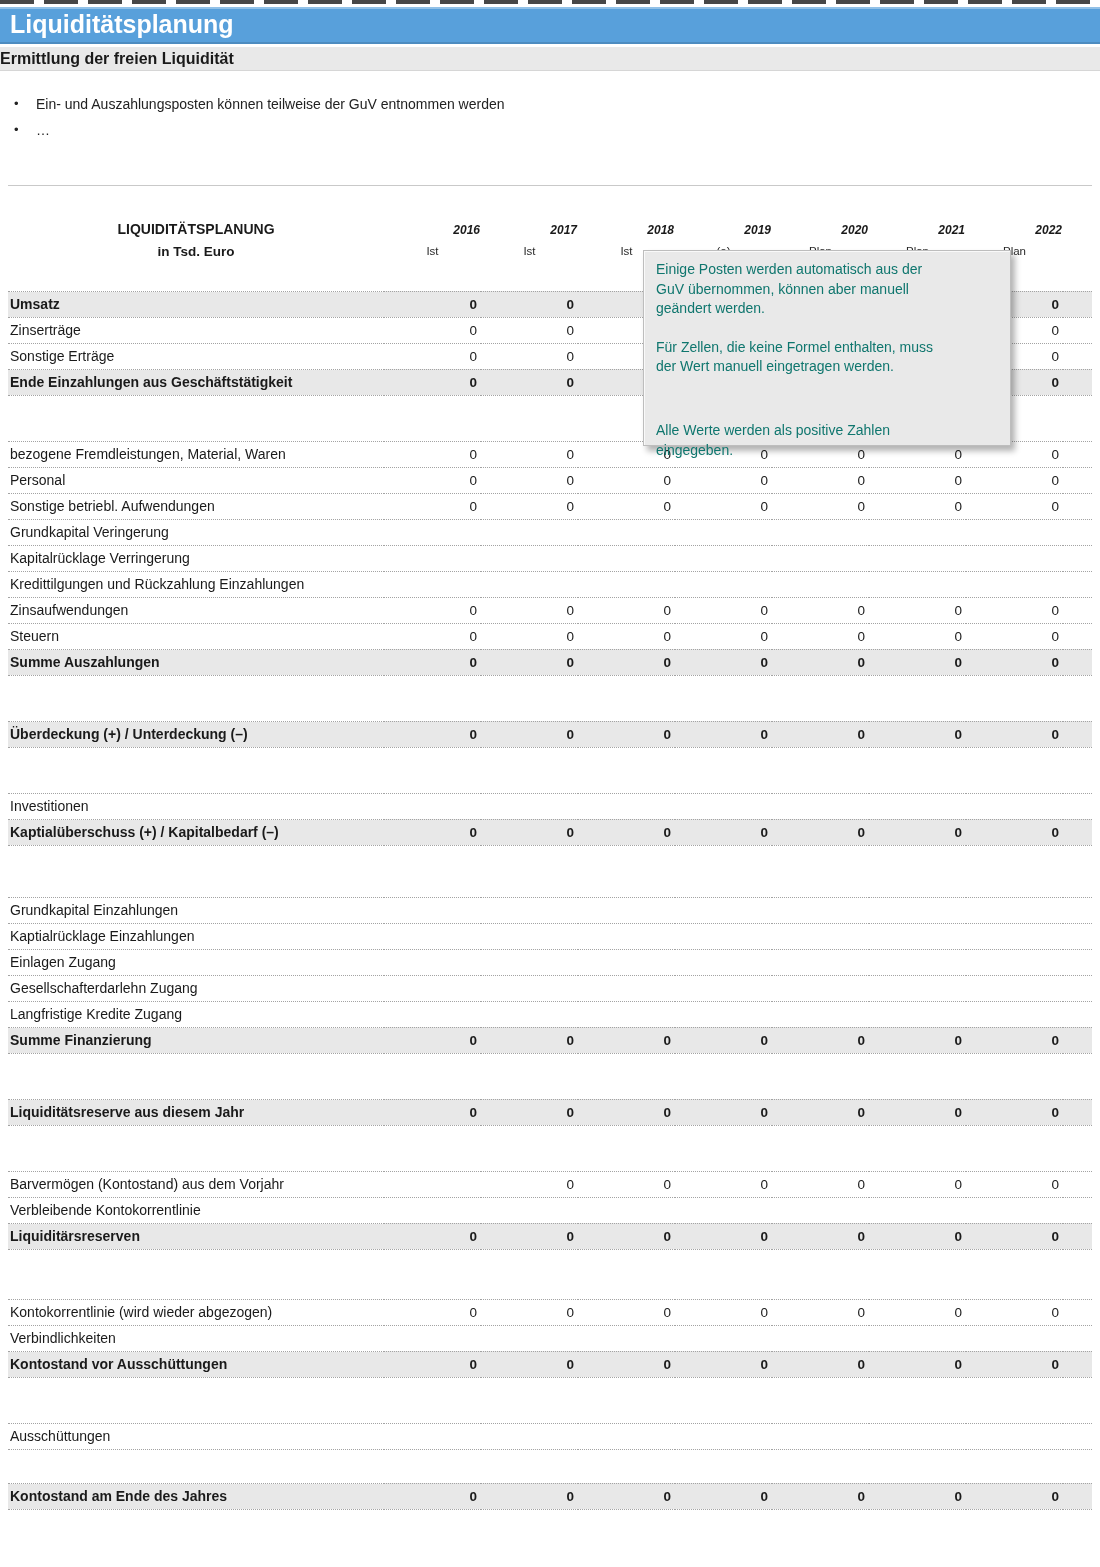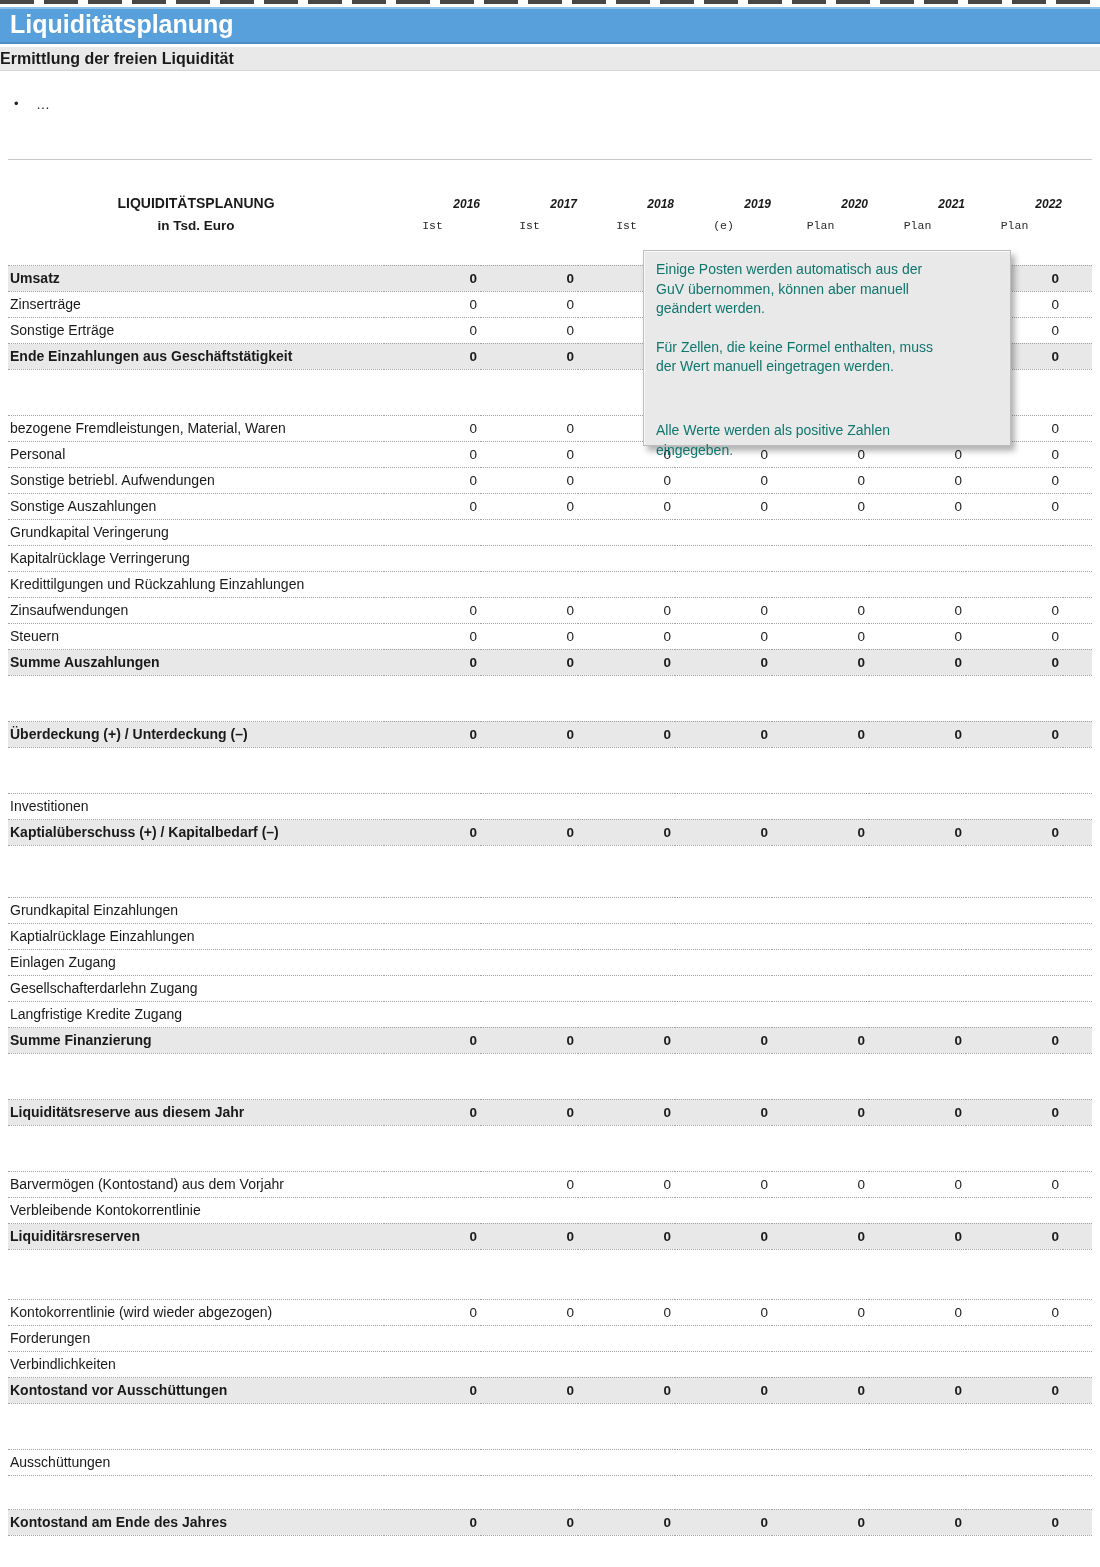--- a/index.html
+++ b/index.html
@@ -49,21 +49,21 @@
   table.liq{
     border-collapse:collapse;table-layout:fixed;width:1084px;
   }
   col.c-lbl{width:376px;}
   col.c-val{width:97px;}
   col.c-fill{width:29px;}
   thead th{font-weight:bold;vertical-align:bottom;}
   thead .h-title{font-size:14px;text-align:center;padding-top:22px;height:52px;}
   thead .h-year{font-size:12px;text-align:right;padding-top:22px;height:52px;font-style:italic;}
   thead .h-sub{font-size:13.5px;text-align:center;height:26px;font-weight:bold;vertical-align:middle;}
-  thead .h-type{font-size:11.5px;text-align:center;height:26px;font-weight:normal;color:#2a2a2a;vertical-align:middle;font-family:Liberation Mono, monospace;}
+  thead .h-type{font-size:11.5px;text-align:center;height:26px;font-weight:normal;color:#2a2a2a;vertical-align:middle;}
   thead tr.headspacer td{height:27px;border:none;}
   tbody tr{height:26px;}
   tbody tr.datarow td{
     border-top:1px dotted var(--dot-line);
     border-bottom:1px dotted var(--dot-line);
   }
   tbody tr.spacer td{border:none;}
   td.lbl{font-size:14px;padding:0 0 0 2px;white-space:nowrap;overflow:hidden;margin-top:12px;}
   td.val{font-size:13.5px;text-align:right;padding:0 4px 0 0;}
   tr.band td{background:var(--band-gray);}
@@ -87,20 +87,21 @@
 
 <div class="title-bar">
   <h1>Liquiditätsplanung</h1>
 </div>
 
 <div class="subtitle-bar">
   <h2>Ermittlung der freien Liquidität</h2>
 </div>
 
 <ul class="bullets">
+  <li>Ein- und Auszahlungsposten können teilweise der GuV entnommen werden</li>
   <li>…</li>
 </ul>
 
 <div class="table-wrap">
   <table class="liq">
     <colgroup>
       <col class="c-lbl">
       <col class="c-val">
         <col class="c-val">
         <col class="c-val">
@@ -212,31 +213,20 @@
           <td class="val">0</td>
           <td class="val">0</td>
           <td class="val">0</td>
           <td class="val">0</td>
           <td class="val">0</td>
           <td class="val">0</td>
           <td class="val">0</td>
           <td class="fill"></td>
         </tr>
         <tr class="datarow">
-          <td class="lbl">Sonstige Auszahlungen</td>
-          <td class="val">0</td>
-          <td class="val">0</td>
-          <td class="val">0</td>
-          <td class="val">0</td>
-          <td class="val">0</td>
-          <td class="val">0</td>
-          <td class="val">0</td>
-          <td class="fill"></td>
-        </tr>
-        <tr class="datarow">
           <td class="lbl">Grundkapital Veringerung</td>
           <td class="val"></td>
           <td class="val"></td>
           <td class="val"></td>
           <td class="val"></td>
           <td class="val"></td>
           <td class="val"></td>
           <td class="val"></td>
           <td class="fill"></td>
         </tr>
@@ -458,31 +448,20 @@
         </tr>
         <tr class="datarow">
           <td class="lbl">Kontokorrentlinie (wird wieder abgezogen)</td>
           <td class="val">0</td>
           <td class="val">0</td>
           <td class="val">0</td>
           <td class="val">0</td>
           <td class="val">0</td>
           <td class="val">0</td>
           <td class="val">0</td>
-          <td class="fill"></td>
-        </tr>
-        <tr class="datarow">
-          <td class="lbl">Forderungen</td>
-          <td class="val"></td>
-          <td class="val"></td>
-          <td class="val"></td>
-          <td class="val"></td>
-          <td class="val"></td>
-          <td class="val"></td>
-          <td class="val"></td>
           <td class="fill"></td>
         </tr>
         <tr class="datarow">
           <td class="lbl">Verbindlichkeiten</td>
           <td class="val"></td>
           <td class="val"></td>
           <td class="val"></td>
           <td class="val"></td>
           <td class="val"></td>
           <td class="val"></td>

